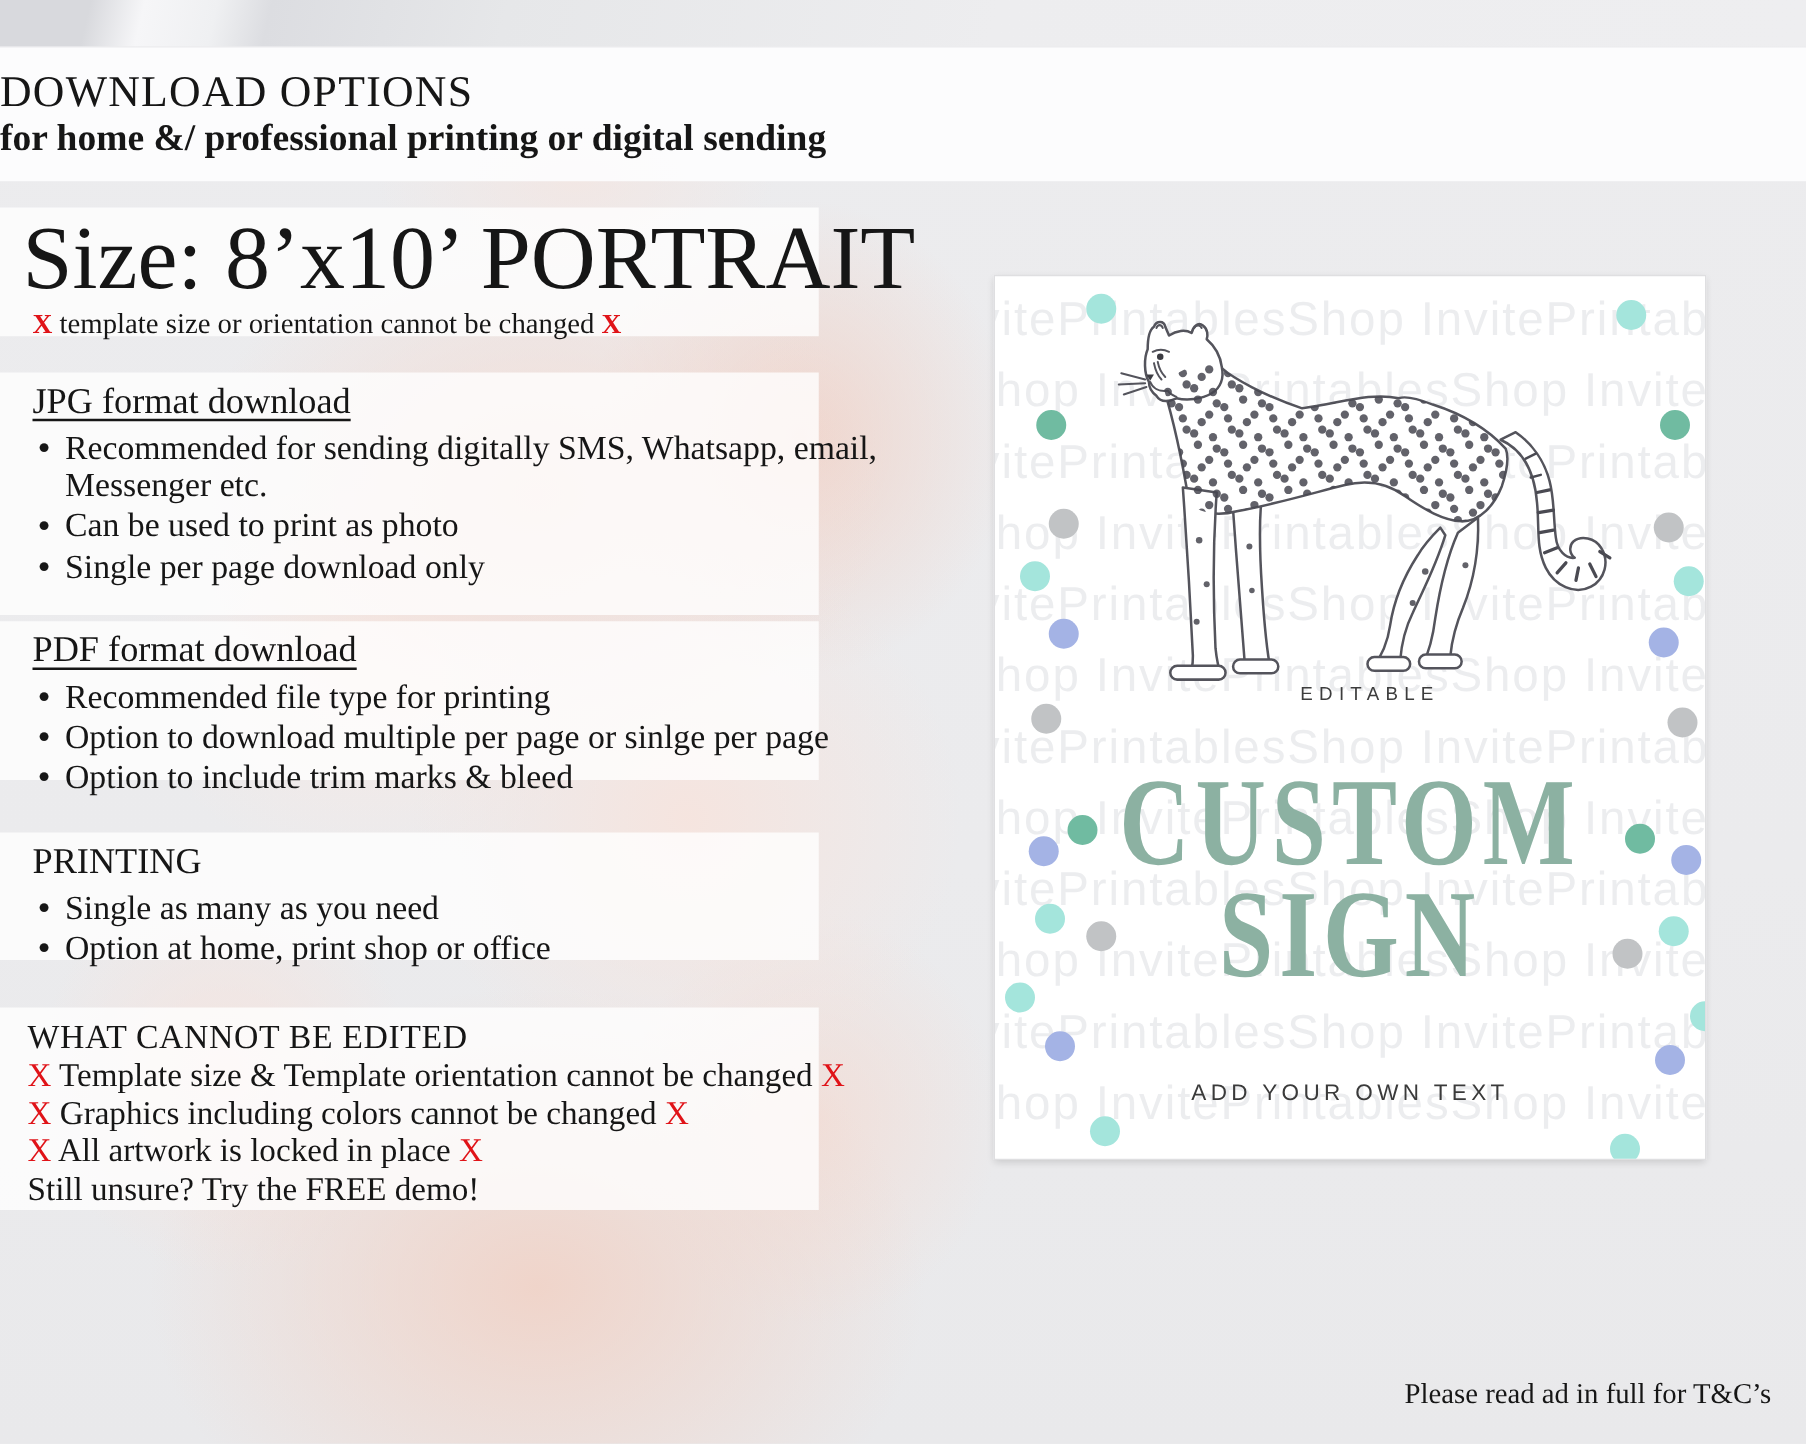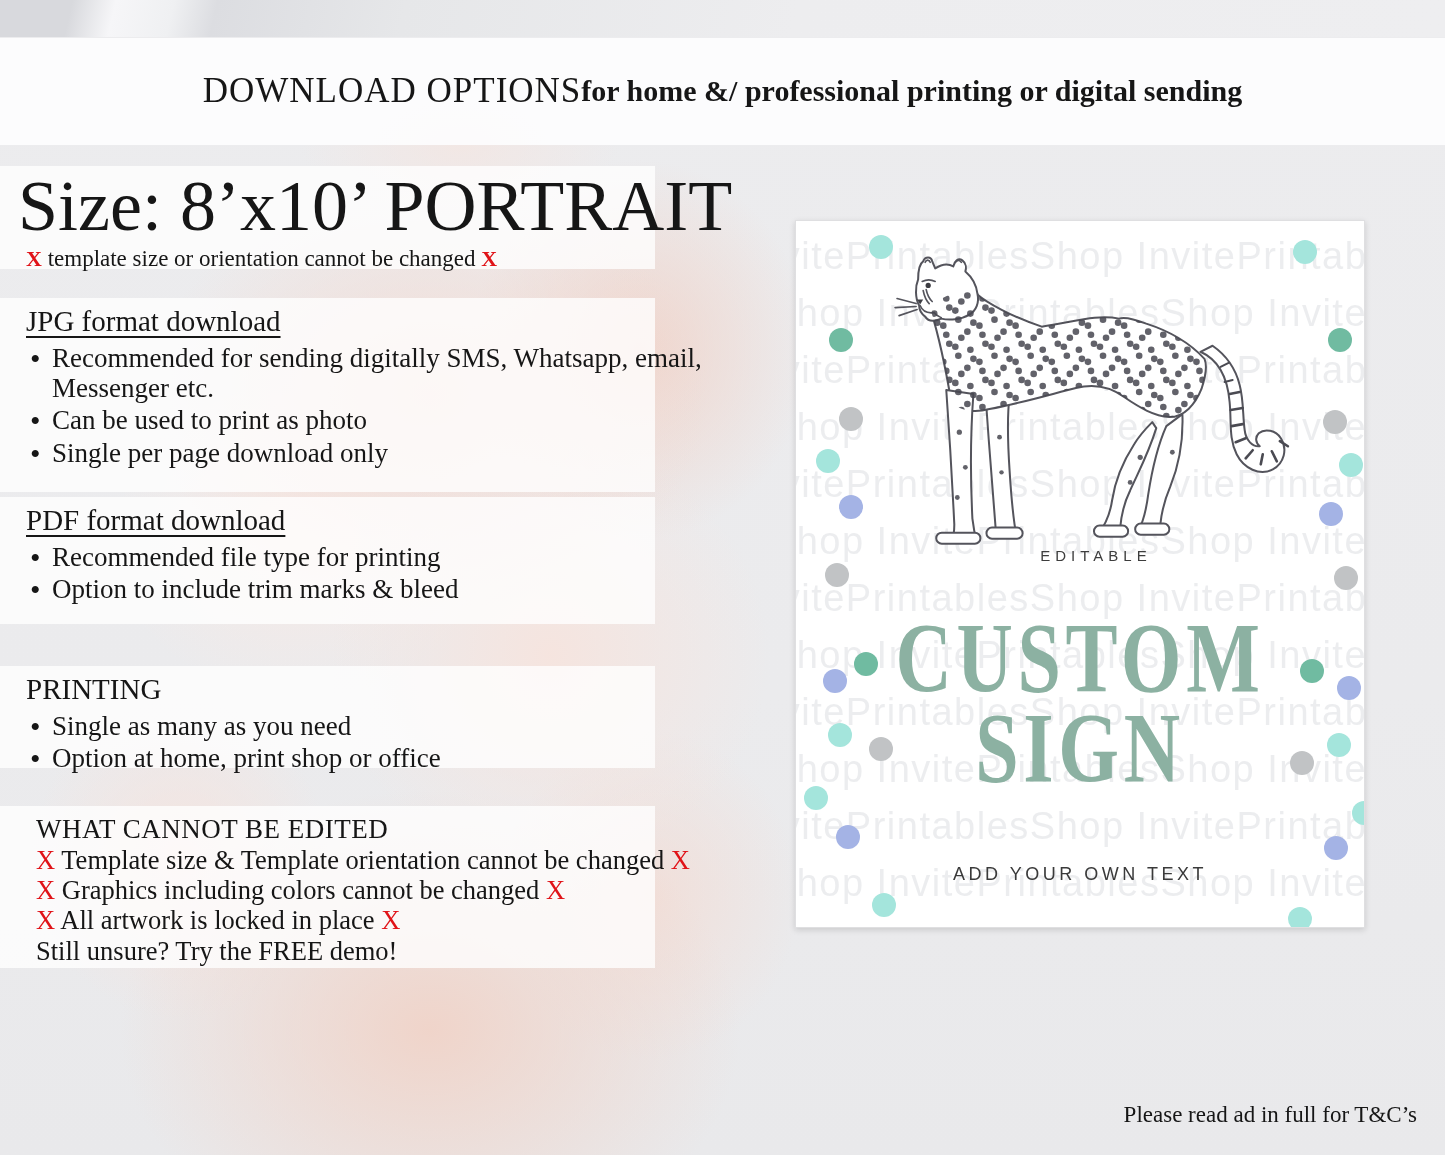--- a/index.html
+++ b/index.html
@@ -18,40 +18,40 @@
       radial-gradient(closest-side, rgba(246,227,221,.85), rgba(246,227,221,0) 100%) 30px 700px/300px 320px no-repeat,
       radial-gradient(closest-side, rgba(243,220,212,.8), rgba(243,220,212,0) 100%) 500px 730px/300px 330px no-repeat,
       radial-gradient(closest-side, rgba(246,228,222,.6), rgba(246,228,222,0) 100%) 300px 60px/320px 170px no-repeat,
       linear-gradient(180deg,#ececee 0%,#ebebed 60%,#e9e9eb 100%);
   }
   .corner-strip{position:absolute;left:0;top:0;width:1445px;height:37px;
     background:linear-gradient(103deg,#d8d9dd 0%,#d8d9dd 5%,#f6f6f8 8%,#eff0f2 12%,#dcdde1 15%,#e6e7e9 28%,#ededef 55%,#eeeef0 100%);}
 
   
   .header-band{position:absolute;left:0;top:38px;width:1445px;height:107px;background:rgba(252,252,253,.96);
-    display:flex;flex-direction:row;align-items:center;justify-content:center;}
+    display:flex;flex-direction:column;align-items:flex-start;justify-content:center;}
   .header-title{font-size:35px;letter-spacing:1px;line-height:1.1;}
   .header-sub{font-size:30px;font-weight:bold;line-height:1.15;}
 
   
   .band{position:absolute;left:0;width:655px;background:rgba(255,255,255,.78);box-sizing:border-box;padding:6px 0 0 26px;}
   .band-size{top:166px;height:103px;padding-top:2px;}
   .size-heading{font-size:72px;line-height:1.06;letter-spacing:0px;margin-left:-8px;white-space:nowrap;text-align:center;}
   .size-note{font-size:23px;margin-top:2px;white-space:nowrap;}
   .xmark{font-weight:bold;}
   .size-note .xmark{font-size:22px;}
 
   .sec-heading{font-size:29px;line-height:1.2;width:max-content;}
   .sec-heading.u{text-decoration:underline;text-underline-offset:5px;text-decoration-thickness:2px;}
   ul.bullets{list-style:none;margin:4px 0 0 0;padding:0;}
   ul.bullets li{position:relative;font-size:27px;line-height:1.12;padding-left:26px;margin:2px 0;
     white-space:pre-line;width:max-content;max-width:700px;}
   ul.bullets li::before{content:"\2022";position:absolute;left:4px;top:-1px;font-size:30px;}
 
-  .band-cannot{top:806px;height:162px;padding-top:8px;padding-left:36px;}
+  .band-cannot{top:806px;height:162px;padding-top:8px;padding-left:22px;}
   .cannot-heading{font-size:27px;letter-spacing:.5px;}
   .xline{font-size:26.5px;line-height:1.14;white-space:nowrap;width:max-content;}
   .xline .xmark{font-weight:normal;}
   .cannot-footer{font-size:26.5px;line-height:1.14;}
 
   .footnote{position:absolute;right:28px;top:1102px;font-size:23px;}
 
   
   .card{position:absolute;left:795px;top:220px;width:568px;height:706px;background:#ffffff;
     border:1px solid #dfdfe1;box-shadow:0 2px 6px rgba(0,0,0,.14);overflow:hidden;}
@@ -92,20 +92,21 @@
 Messenger etc.</li>
         <li>Can be used to print as photo</li>
         <li>Single per page download only</li>
       </ul>
   </div>
 
   <div class="band" style="top:497px;height:127px;">
     <div class="sec-heading u">PDF format download</div>
     <ul class="bullets">
         <li>Recommended file type for printing</li>
+        <li>Option to download multiple per page or sinlge per page</li>
         <li>Option to include trim marks &amp; bleed</li>
       </ul>
   </div>
 
   <div class="band" style="top:666px;height:102px;">
     <div class="sec-heading">PRINTING</div>
     <ul class="bullets">
         <li>Single as many as you need</li>
         <li>Option at home, print shop or office</li>
       </ul>

